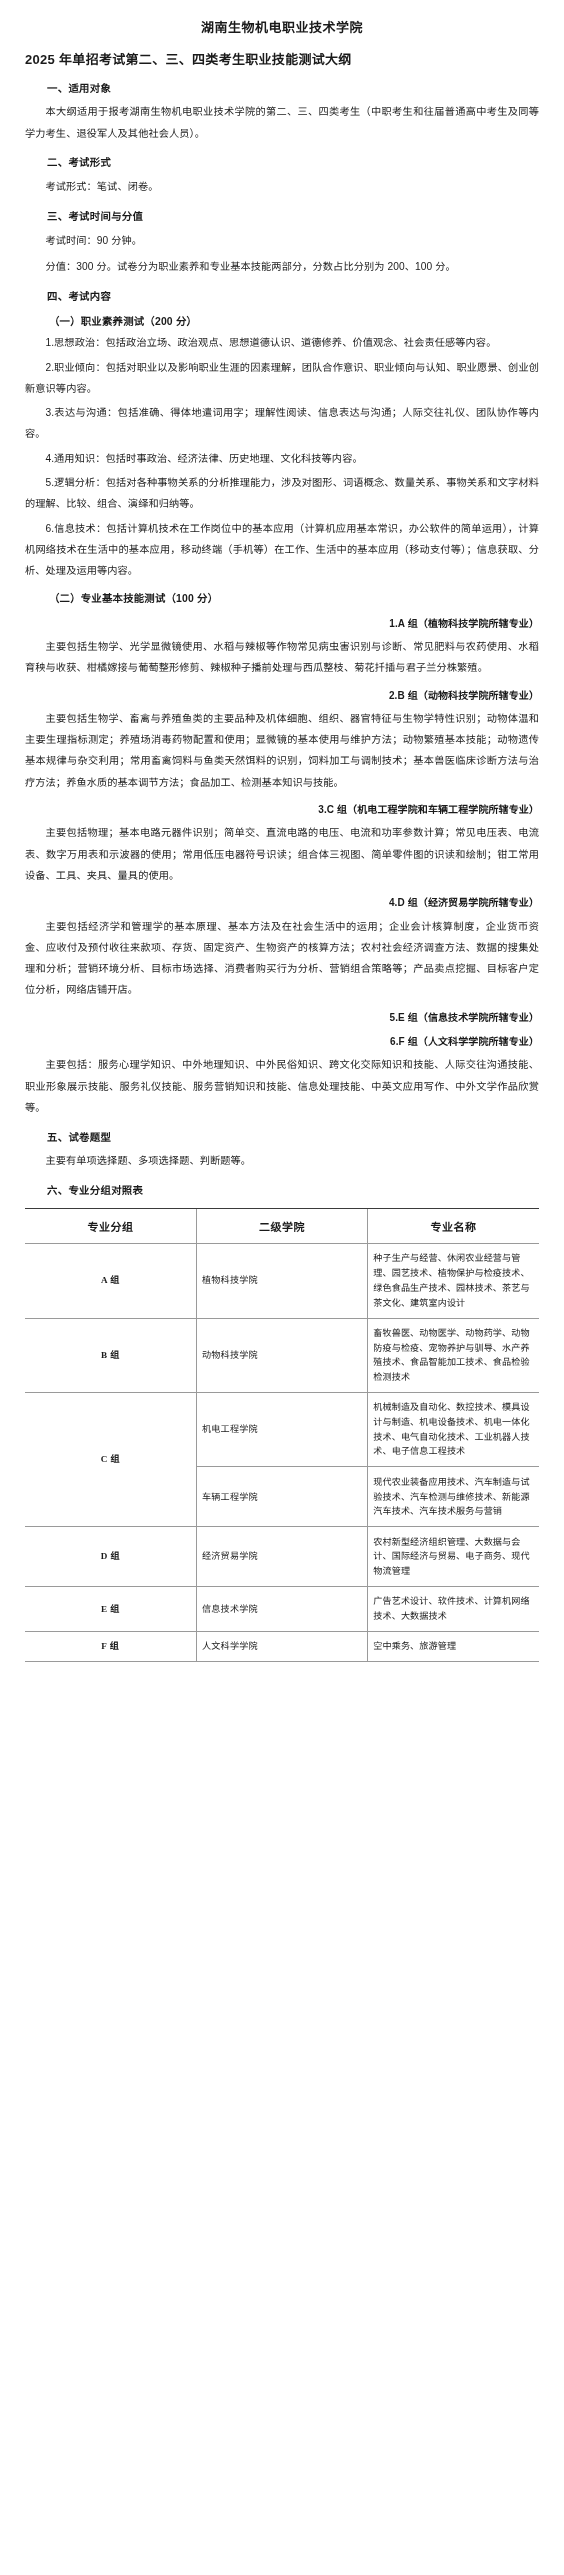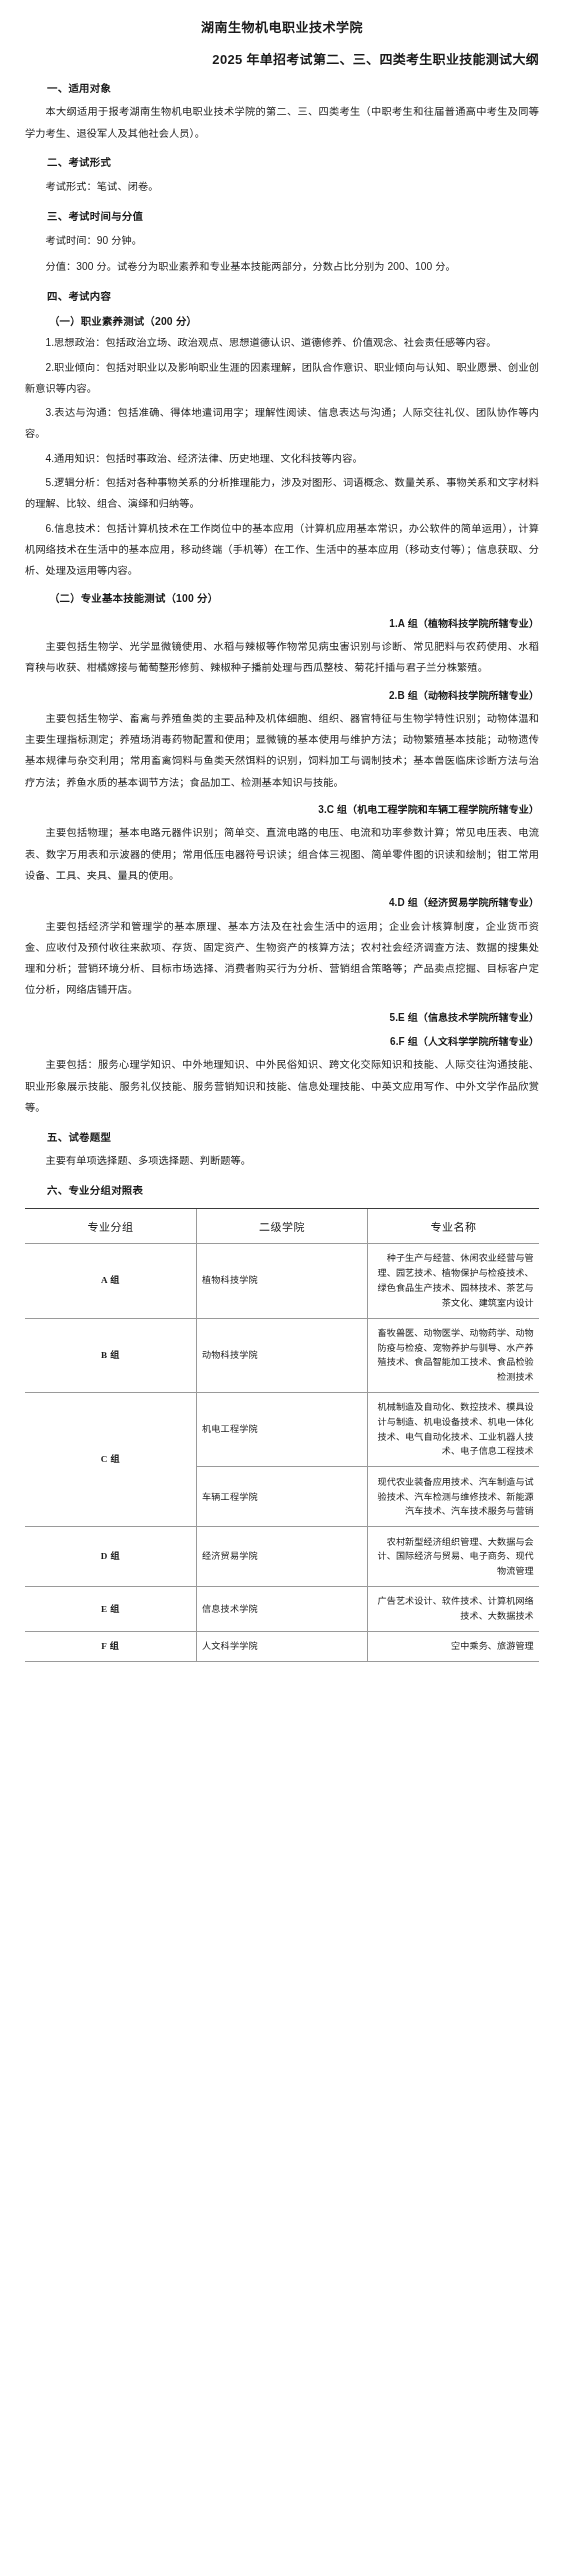--- a/index.html
+++ b/index.html
@@ -28,21 +28,21 @@
   .doc-title {
     text-align: center;
     font-size: 13px;
     font-weight: bold;
     letter-spacing: 0.5px;
     line-height: 1.45;
     margin: 4.2px 0 0 0;
     font-family: "Liberation Sans", "DejaVu Sans", sans-serif;
   }
   .doc-subtitle {
-    text-align: right;
+    text-align: left;
     font-size: 13px;
     font-weight: bold;
     letter-spacing: 0.3px;
     line-height: 1.5;
     margin: 11.5px 0 3.1px 0;
     font-family: "Liberation Sans", "DejaVu Sans", sans-serif;
   }
 
   
   h2.sec {
@@ -99,21 +99,21 @@
     font-family: "Liberation Sans", "DejaVu Sans", sans-serif;
     font-size: 9px;
     table-layout: fixed;
   }
   table.groups thead th {
     border-top: 1.6px solid #3a3a3a;
     border-bottom: 0.8px solid #9a9a9a;
     padding: 9px 4.2px;
     text-align: center;
     font-size: 11px;
-    font-weight: normal;
+    font-weight: bold;
     letter-spacing: 0.5px;
     font-family: "Liberation Sans", "DejaVu Sans", sans-serif;
   }
   table.groups thead th + th { border-left: 0.8px solid #9a9a9a; }
   table.groups tbody td {
     border-bottom: 0.8px solid #9a9a9a;
     padding: 7.3px 5.2px;
     vertical-align: middle;
     line-height: 1.62;
     font-size: 9.1px;
@@ -128,21 +128,21 @@
     font-family: "Liberation Serif", "DejaVu Serif", serif;
     width: 62px;
   }
   td.col-college {
     text-align: left;
     width: 89px;
     font-size: 9.7px;
     letter-spacing: 0.2px;
   }
   td.col-majors {
-    text-align: right;
+    text-align: left;
     letter-spacing: 0.1px;
   }
   tr.last-row td { border-bottom: 1.6px solid #3a3a3a; }
 </style>
 </head>
 <body>
 
 <div class="page">
 
   <h1 class="doc-title">湖南生物机电职业技术学院</h1>

